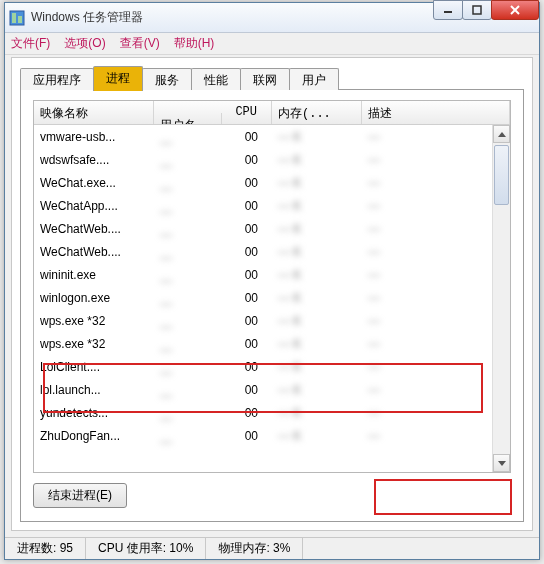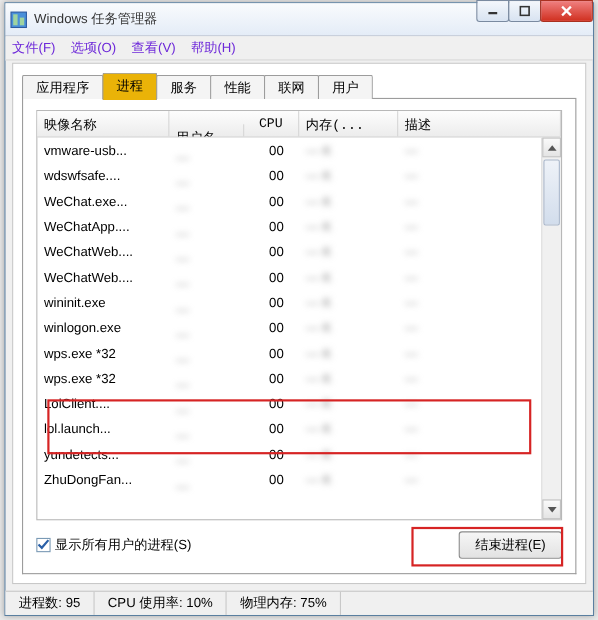--- a/index.html
+++ b/index.html
@@ -5,21 +5,21 @@
   * { box-sizing: border-box; margin: 0; padding: 0; font-family: "Microsoft YaHei", SimSun, Arial, sans-serif; font-size: 12px; }
   body { background: #eaeaea; width: 544px; height: 564px; overflow: hidden; }
   .window { position: absolute; left: 4px; top: 2px; width: 536px; height: 558px; background: #f0f0f0; border: 1px solid #5a7fa0; box-shadow: 0 0 6px rgba(0,0,0,0.3); }
   .titlebar { height: 30px; background: linear-gradient(#f9fbfd, #e4ecf7); border-bottom: 1px solid #c0c9d6; display: flex; align-items: center; padding: 0 4px; }
   .titlebar .icon { width: 16px; height: 16px; margin-right: 6px; }
   .titlebar .title { flex: 1; color: #333; }
   .winbtns { display: flex; gap: 0; margin-right: -4px; margin-top: -16px; }
   .winbtn { width: 30px; height: 20px; border: 1px solid #7a8aa0; background: linear-gradient(#f4f7fc,#d8e3f1); display:flex; align-items:center; justify-content:center; border-radius: 0 0 3px 3px; margin-left:-1px; }
   .winbtn.close { width: 48px; background: linear-gradient(#f08080,#d03020); border-color:#aa3020; }
   .winbtn svg { display:block; }
-  .menubar { height: 22px; display:flex; align-items:center; padding: 0 6px; gap: 14px; color:#6d28d9; background:#f0f0f0; border-bottom: 1px solid #d8d8d8; }
+  .menubar { height: 22px; display:flex; align-items:center; padding: 0 6px; gap: 14px; color:#be185d; background:#f0f0f0; border-bottom: 1px solid #d8d8d8; }
   .clientarea { position:absolute; top:54px; left:6px; right:6px; bottom:28px; background:#fff; border: 1px solid #c8c8c8; padding-left: 16px; }
   .tabrow { position:absolute; top:8px; left:8px; right:8px; height:24px; display:flex; border-bottom:1px solid #9c9c9c;}
   .tab { padding: 3px 12px; border:1px solid #9c9c9c; border-bottom:none; background:#f4f4f4; margin-right:-1px; border-radius:2px 2px 0 0; height:22px; line-height:16px; margin-top:2px; }
   .tab.active { background:#eab308; height:25px; margin-top:0; z-index:2; position:relative; }
   .tabcontent { position:absolute; top:32px; left:8px; right:8px; bottom:8px; border:1px solid #9c9c9c; border-top:none; background:#fff; }
   .listframe { position:absolute; top:10px; left:12px; right:12px; bottom:48px; border:1px solid #b8b8b8; background:#fff; }
   .headerrow { display:flex; height:24px; background:linear-gradient(#fdfdfd,#ececec); border-bottom:1px solid #cfcfcf; }
   .headerrow div { padding:4px 6px; border-right:1px solid #d6d6d6; white-space:nowrap; overflow:hidden;font-family:Liberation Mono, monospace; }
   .col-name { width:120px; }
   .col-user { width:68px;margin-top:12px; }
@@ -211,34 +211,26 @@
             </div>
           <div class="scrollthumb" style="top:20px; height:60px;"></div>
           <div class="scrollbtn" style="position:absolute;bottom:0;left:0;right:0;">
               <div class="arrow" style="border-top:5px solid #555"></div>
             </div>
         </div>
         <div class="hilite hilite1"></div>
       </div>
 
       <div class="bottombar">
-        <label class="checkbox">
-          <span class="chkbox">
-            <svg width="11" height="11">
-                <polyline points="1,5 4,8 10,1" fill="none" stroke="#2a60a8" stroke-width="2"></polyline>
-              </svg>
-          </span>
-          <span>显示所有用户的进程(S)</span>
-        </label>
         <button class="btn">结束进程(E)</button>
       </div>
       <div class="hilite hilite2"></div>
 
     </div>
   </div>
 
   <div class="statusbar">
     <div>进程数: 95</div>
     <div>CPU 使用率: 10%</div>
-    <div>物理内存: 75%</div>
+    <div>物理内存: 3%</div>
   </div>
 
 </div>
 
 </body></html>

